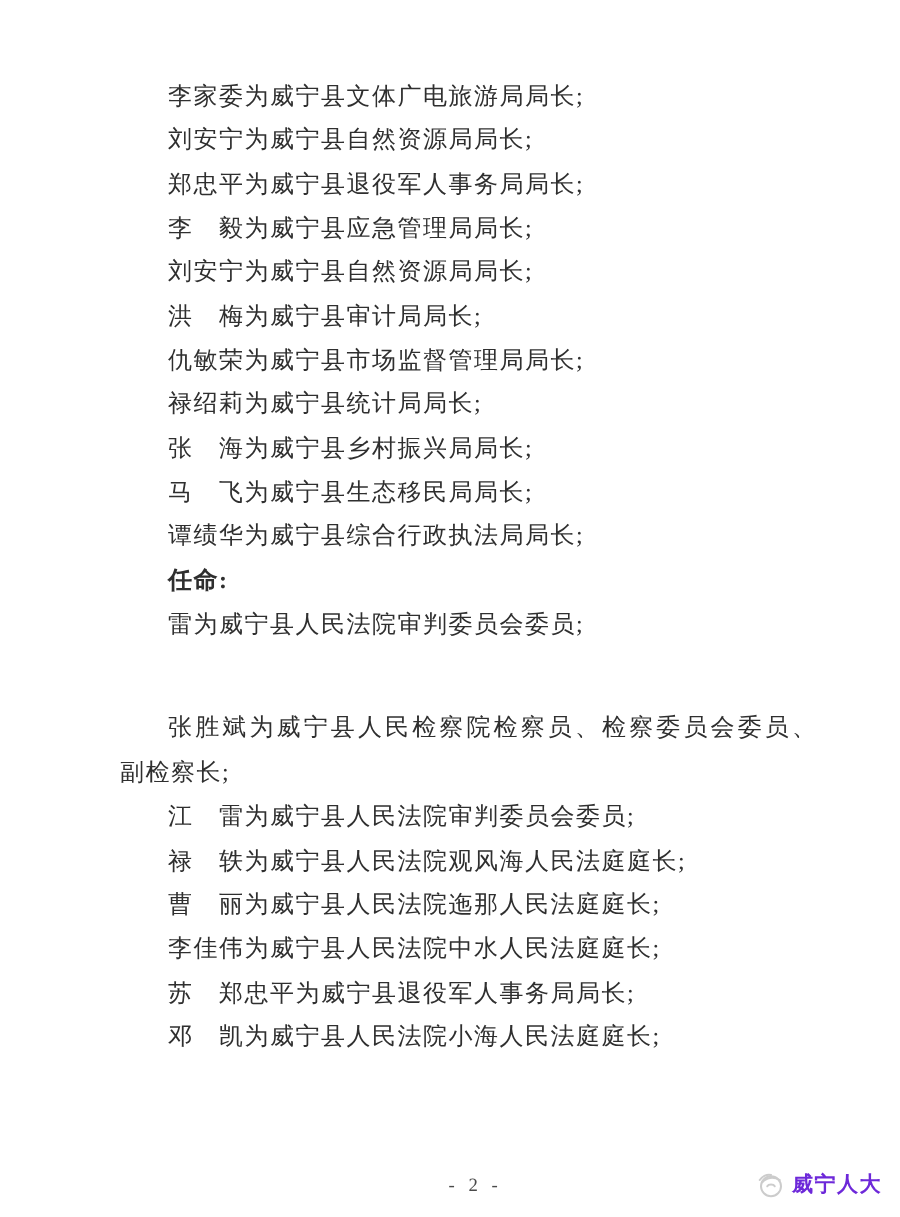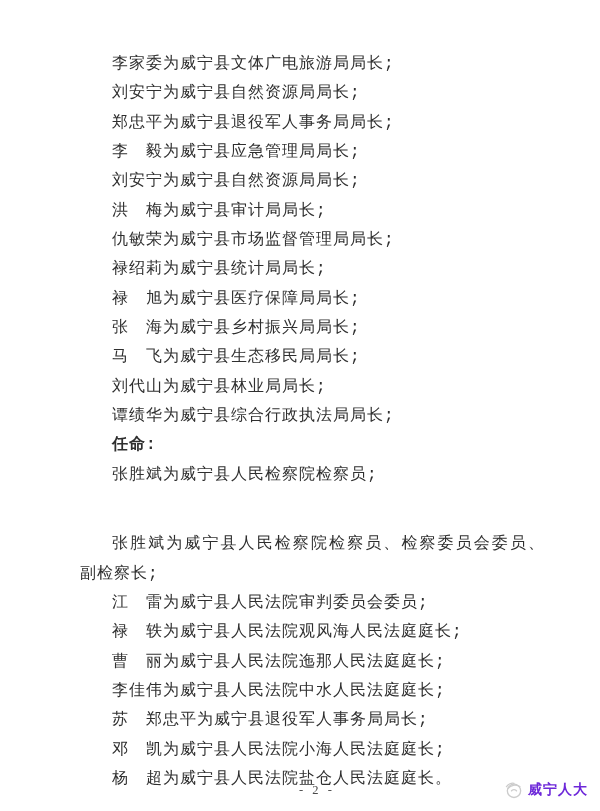--- a/index.html
+++ b/index.html
@@ -26,21 +26,20 @@
     top: 50px;
     color: #2f2f2f;
     font-size: 16px;
     letter-spacing: 1px;
   }
   .line {
     height: 29.35px;
     line-height: 29.35px;
     white-space: nowrap;
     text-indent: 32px;
-    font-family: Liberation Mono, monospace;
   }
   .line.flush {
     text-indent: 0;
   }
   .line.heading {
     font-weight: bold;
   }
   .line.justify {
     white-space: normal;
     text-align: justify;
@@ -88,36 +87,33 @@
 
   <div class="text-block">
     <div class="line">李家委为威宁县文体广电旅游局局长;</div>
     <div class="line">刘安宁为威宁县自然资源局局长;</div>
     <div class="line">郑忠平为威宁县退役军人事务局局长;</div>
     <div class="line">李　毅为威宁县应急管理局局长;</div>
     <div class="line">刘安宁为威宁县自然资源局局长;</div>
     <div class="line">洪　梅为威宁县审计局局长;</div>
     <div class="line">仇敏荣为威宁县市场监督管理局局长;</div>
     <div class="line">禄绍莉为威宁县统计局局长;</div>
-    <div class="line">禄　旭为威宁县医疗保障局局长;</div>
     <div class="line">张　海为威宁县乡村振兴局局长;</div>
     <div class="line">马　飞为威宁县生态移民局局长;</div>
-    <div class="line">刘代山为威宁县林业局局长;</div>
     <div class="line">谭绩华为威宁县综合行政执法局局长;</div>
     <div class="line heading">任命:</div>
-    <div class="line">张胜斌为威宁县人民检察院检察员;</div>
+    <div class="line">雷为威宁县人民法院审判委员会委员;</div>
     <div class="line justify">张胜斌为威宁县人民检察院检察员、检察委员会委员、</div>
     <div class="line flush">副检察长;</div>
     <div class="line">江　雷为威宁县人民法院审判委员会委员;</div>
     <div class="line">禄　轶为威宁县人民法院观风海人民法庭庭长;</div>
     <div class="line">曹　丽为威宁县人民法院迤那人民法庭庭长;</div>
     <div class="line">李佳伟为威宁县人民法院中水人民法庭庭长;</div>
     <div class="line">苏　郑忠平为威宁县退役军人事务局局长;</div>
     <div class="line">邓　凯为威宁县人民法院小海人民法庭庭长;</div>
-    <div class="line">杨　超为威宁县人民法院盐仓人民法庭庭长。</div>
   </div>
 
   <div class="footer-pagenum">- 2 -</div>
 
   <div class="watermark">
     <span class="logo">
       <svg viewBox="0 0 24 24" width="20" height="20" fill="none" stroke="#cccccc" stroke-width="1.6" stroke-linecap="round">
         <circle cx="12" cy="13" r="8"></circle>
         <path d="M5 10 C 8 6, 14 5, 19 8"></path>
         <path d="M3 8 C 5 5, 9 3, 12 4"></path>

